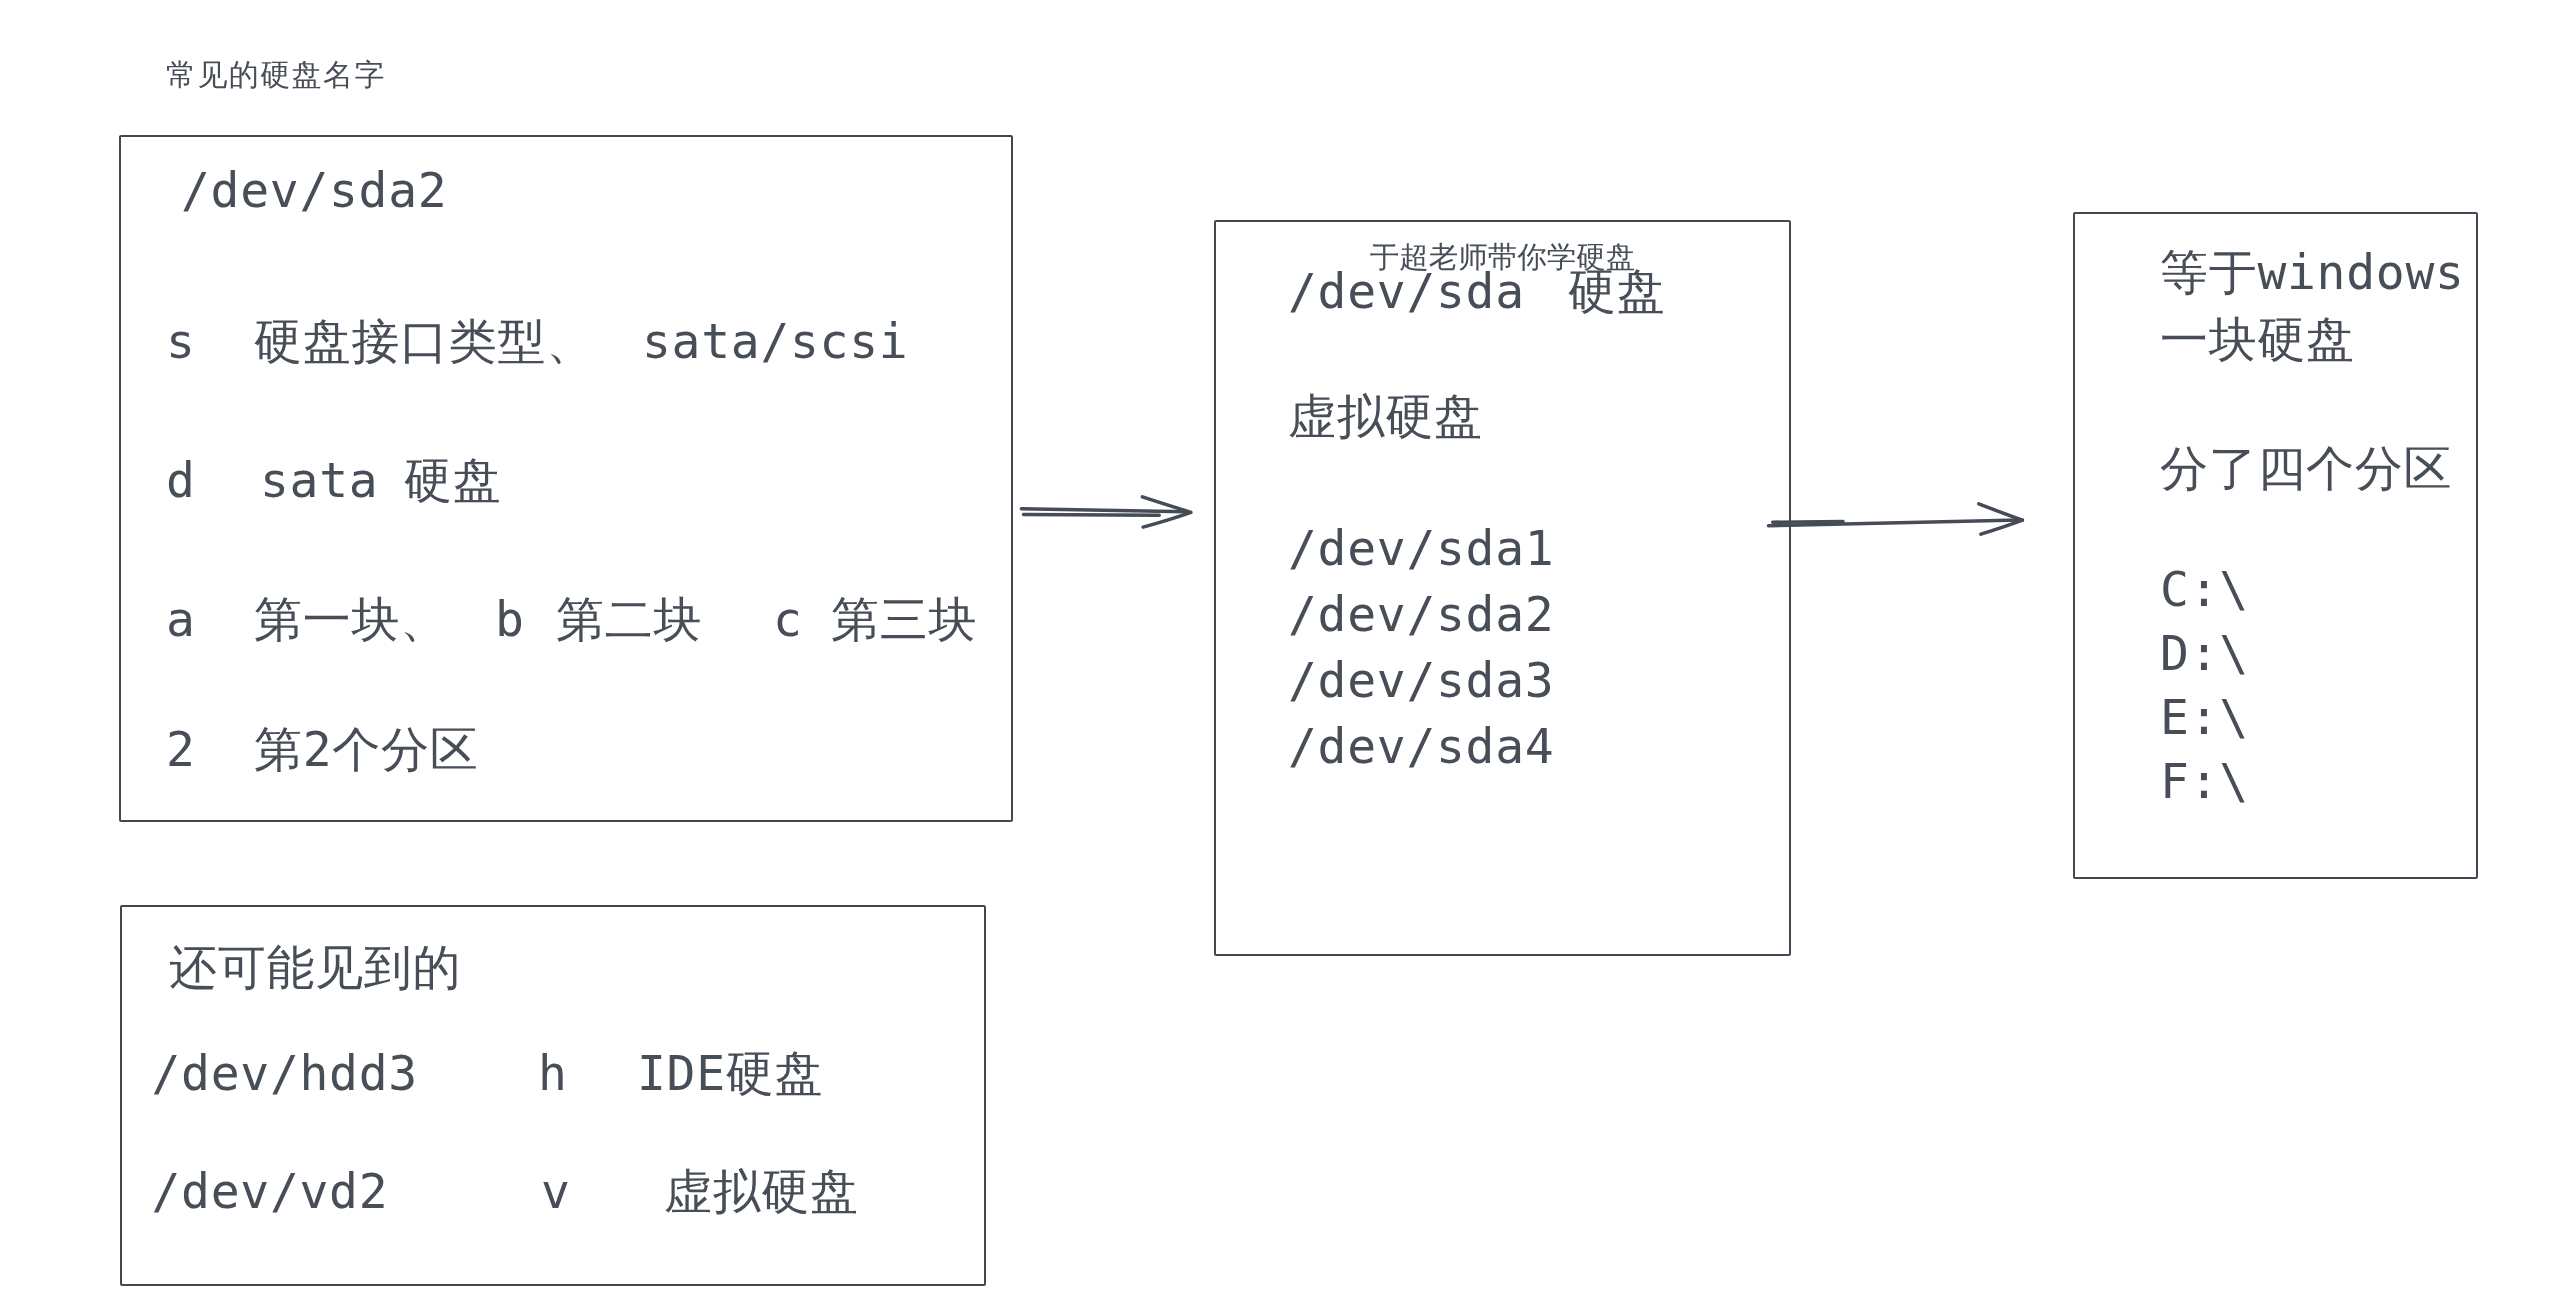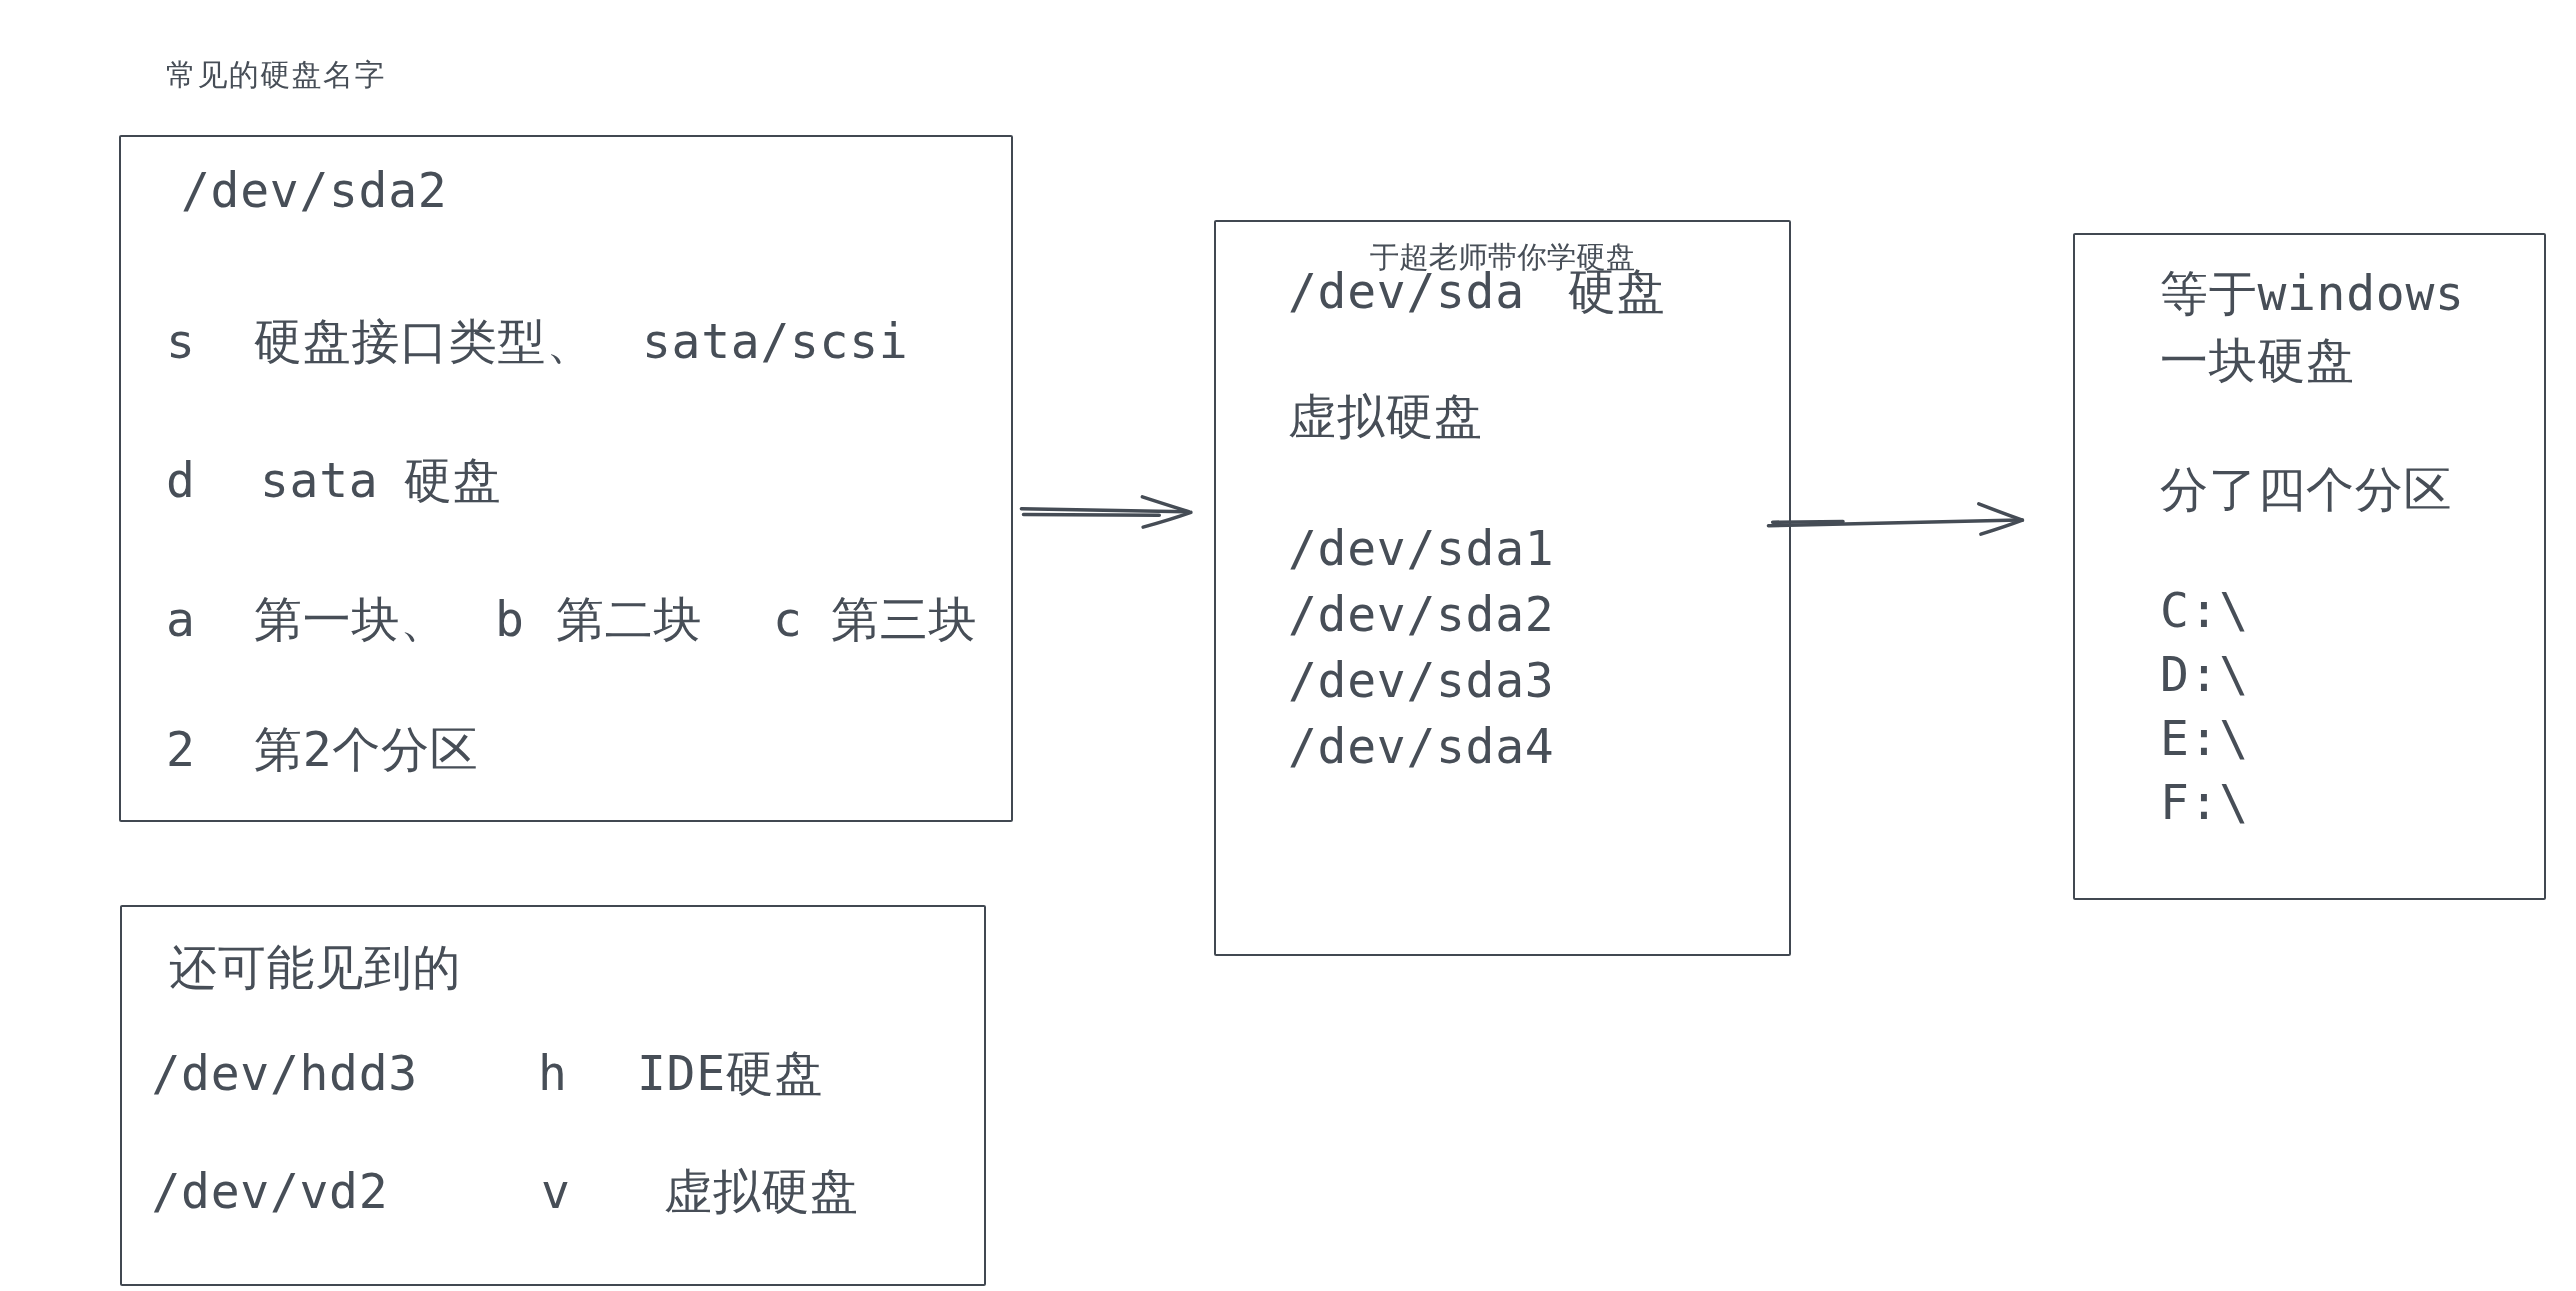--- a/index.html
+++ b/index.html
@@ -87,21 +87,21 @@
       <span class="seg" style="position:absolute;left:72px;">/dev/sda</span>
       <span class="seg" style="position:absolute;left:352px;">硬盘</span>
     </div>
     <div class="t" style="left:72px;top:169px;">虚拟硬盘</div>
     <div class="t" style="left:72px;top:301px;">/dev/sda1</div>
     <div class="t" style="left:72px;top:367px;">/dev/sda2</div>
     <div class="t" style="left:72px;top:433px;">/dev/sda3</div>
     <div class="t" style="left:72px;top:499px;">/dev/sda4</div>
   </div>
 
-  <div class="box" style="left:2073px;top:233px;width:473px;height:667px;">
+  <div class="box" style="left:2073px;top:212px;width:405px;height:667px;">
     <div class="t" style="left:85px;top:33px;">
       <span class="seg">等于</span><span class="seg">windows</span>
     </div>
     <div class="t" style="left:85px;top:100px;">一块硬盘</div>
     <div class="t" style="left:85px;top:229px;">分了四个分区</div>
     <div class="t" style="left:85px;top:350px;">C:\</div>
     <div class="t" style="left:85px;top:414px;">D:\</div>
     <div class="t" style="left:85px;top:478px;">E:\</div>
     <div class="t" style="left:85px;top:542px;">F:\</div>
   </div>

